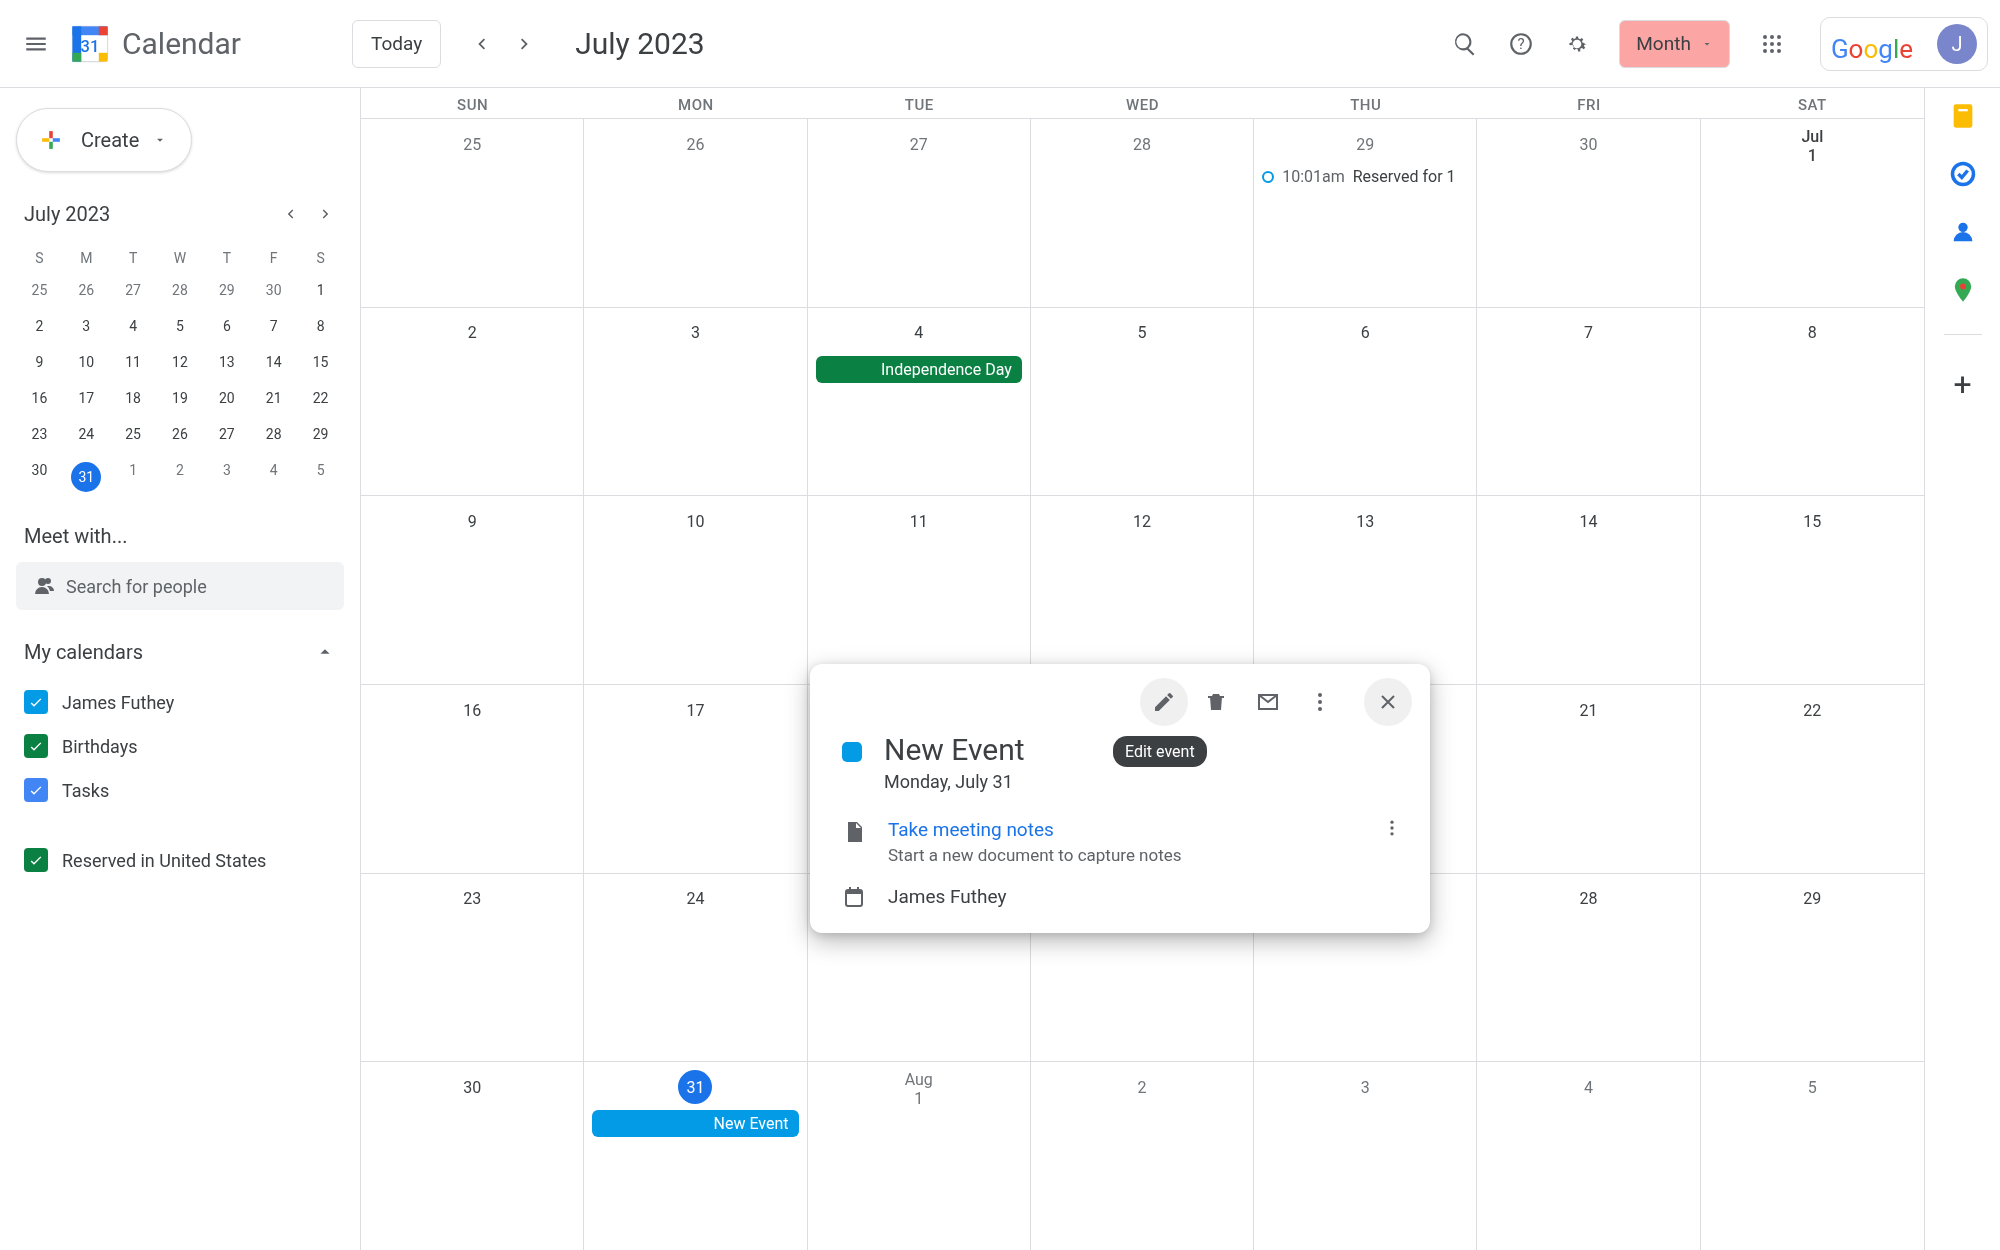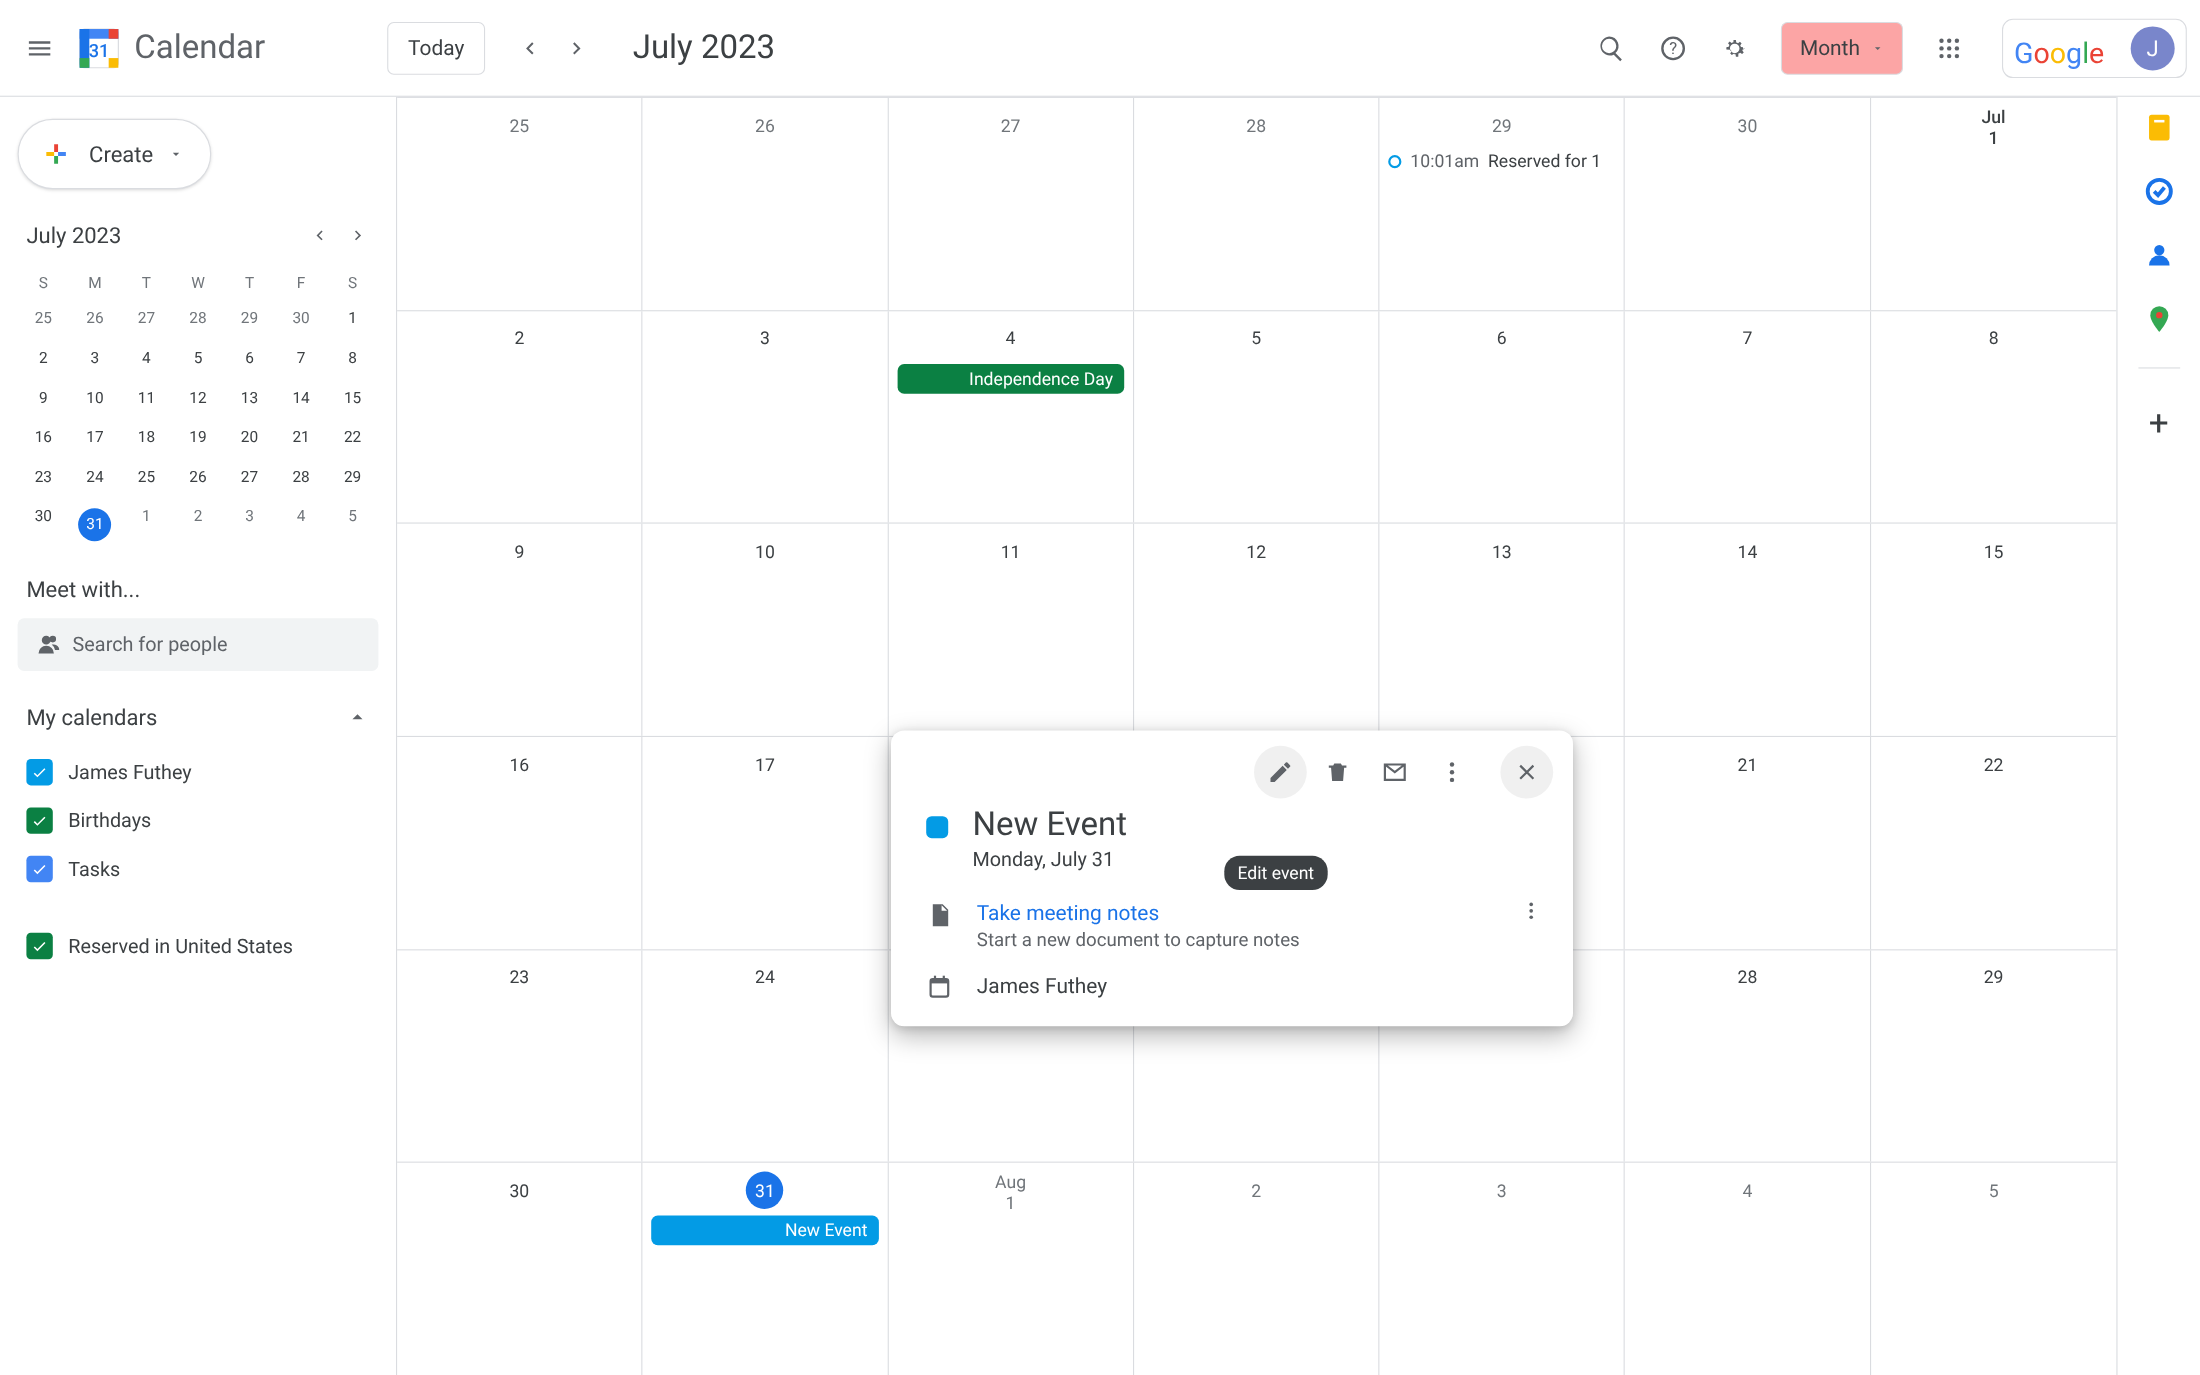--- a/index.html
+++ b/index.html
@@ -89,21 +89,21 @@
 .popup-btn.close { background: rgba(60,64,67,.08); }
 .popup-body { display: flex; gap: 22px; margin-top: 6px; padding-left: 14px; }
 .color-square { width: 20px; height: 20px; border-radius: 5px; background: #039be5; margin-top: 10px; }
 .popup-title { font-size: 30px; color: #3c4043; }
 .popup-date { font-size: 18px; color: #3c4043; margin-top: 4px; }
 .popup-row { display: flex; gap: 22px; padding-left: 14px; margin-top: 26px; align-items: flex-start; }
 .popup-row .row-icon { width: 24px; height: 24px; color: #5f6368; margin-top: 2px; }
 .notes-link { color: #1a73e8; font-size: 19px; cursor: pointer; }
 .notes-sub { color: #5f6368; font-size: 17px; margin-top: 4px; }
 .popup-row .more-dots { margin-left: auto; color: #5f6368; cursor: pointer; padding-right: 10px; }
-.tooltip { position: absolute; background: #3c4043; color: #fff; font-size: 16px; padding: 6px 12px; border-radius: 14px; left: 1113px; top: 736px; z-index: 200; margin-top: 42px; }
+.tooltip { position: absolute; background: #3c4043; color: #fff; font-size: 16px; padding: 6px 12px; border-radius: 14px; left: 1113px; top: 736px; z-index: 200; }
 
 svg { display: block; }
 </style>
 </head>
 <body>
 
 <div class="header">
   <div class="header-left">
     <button class="menu-btn">
       <svg width="26" height="26" viewBox="0 0 24 24">
@@ -320,20 +320,29 @@
                 <path fill="#fff" d="M9 16.2l-3.5-3.5L4 14.2 9 19l11-11-1.5-1.4z"></path>
               </svg>
             </div>
             <span>Reserved in United States</span>
           </div>
         </div>
     </div>
   </div>
 
   <div class="main">
+    <div class="dow-row" id="dow-row">
+        <div class="dow-cell">SUN</div>
+        <div class="dow-cell">MON</div>
+        <div class="dow-cell">TUE</div>
+        <div class="dow-cell">WED</div>
+        <div class="dow-cell">THU</div>
+        <div class="dow-cell">FRI</div>
+        <div class="dow-cell">SAT</div>
+      </div>
     <div class="weeks" id="weeks">
         <div class="week">
           <div class="day-cell">
             <div class="day-num other"><span class="circle">25</span></div>
           </div>
           <div class="day-cell">
             <div class="day-num other"><span class="circle">26</span></div>
           </div>
           <div class="day-cell">
             <div class="day-num other"><span class="circle">27</span></div>

